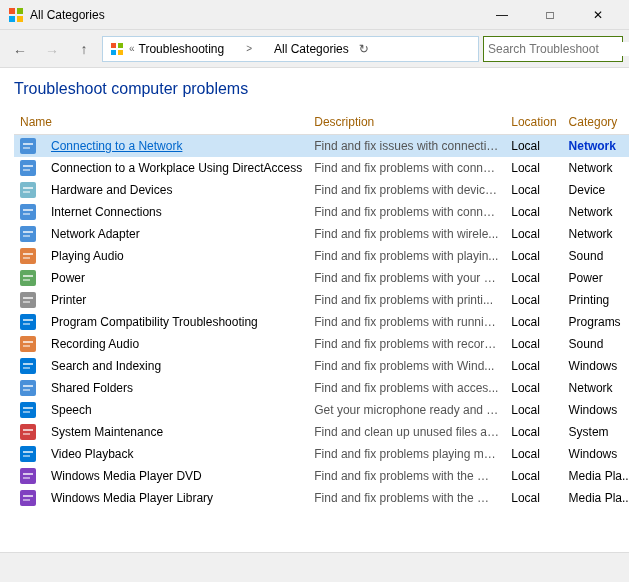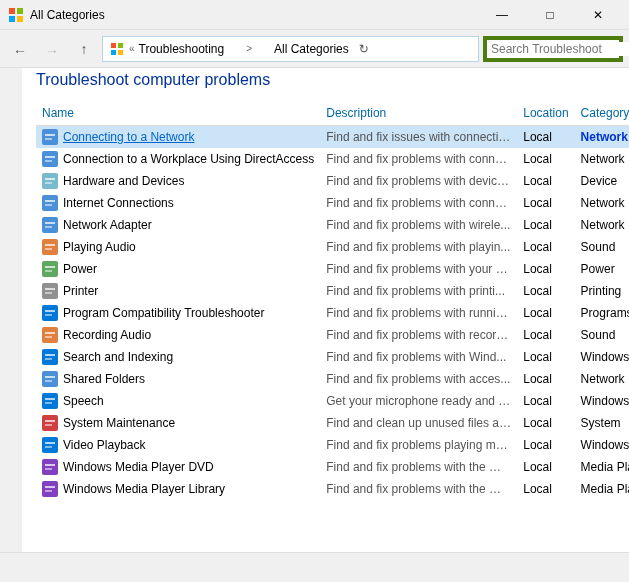--- a/index.html
+++ b/index.html
@@ -103,43 +103,42 @@
       cursor: pointer;
       display: flex;
       align-items: center;
       justify-content: center;
       color: #555;
       font-size: 12px;
     }
     .search-box {
       width: 140px;
       height: 26px;
-      border: 4px solid #4d7c0f;
+      border: 1px solid #4d7c0f;
       background: #fff;
       display: flex;
       align-items: center;
       padding: 0 4px;
       gap: 4px;
     }
     .search-input {
       flex: 1;
       border: none;
       outline: none;
       font-size: 12px;
       color: #999;
       font-family: 'Segoe UI', sans-serif;
     }
 
     
     .main-content {
       background: #fff;
-      padding: 3px 14px;
+      padding: 12px 14px;
       height: calc(582px - 30px - 38px - 30px);
       overflow-y: auto;
-      margin-left: 22px;
     }
     .page-title {
       color: #003399;
       font-size: 16px;
       font-weight: normal;
       margin-bottom: 14px;
     }
 
     
     .troubleshoot-table {
@@ -147,41 +146,41 @@
       border-collapse: collapse;
     }
     .troubleshoot-table thead tr {
       border-bottom: 1px solid #ddd;
     }
     .troubleshoot-table th {
       text-align: left;
       font-weight: normal;
       font-size: 12px;
       padding: 3px 6px 5px 6px;
-      color: #0369a1;
+      color: #a16207;
     }
     .troubleshoot-table td {
       padding: 3px 6px;
       font-size: 12px;
       white-space: nowrap;
       overflow: hidden;
       text-overflow: ellipsis;
     }
     .troubleshoot-table tbody tr.selected {
       background: #cce4f7;
     }
     .name-col { width: 250px; }
     .desc-col { width: 195px; }
     .loc-col { width: 50px; }
     .cat-col { width: 80px; }
 
     .item-name {
       display: flex;
       align-items: center;
-      gap: 5px;
+      gap: 15px;
     }
     .item-link {
       color: #0066cc;
       text-decoration: underline;
       cursor: pointer;
     }
     .item-text {
       color: #000;
     }
     .desc-text {
@@ -410,21 +409,21 @@
           <td class="cat-col">Printing</td>
         </tr>
         <tr>
           <td class="name-col">
             <div class="item-name">
               <div class="row-icon" style="background: rgb(0, 120, 215);"><svg width="16" height="16" viewBox="0 0 16 16">
                   <rect x="1" y="1" width="14" height="14" rx="2" fill="#0078d7"></rect>
                   <rect x="3" y="5" width="10" height="2" fill="rgba(255,255,255,0.7)"></rect>
                   <rect x="3" y="9" width="7" height="2" fill="rgba(255,255,255,0.5)"></rect>
                 </svg></div>
-              <span class="item-text">Program Compatibility Troubleshooter</span>
+              <span class="item-text">Program Compatibility Troubleshooting</span>
             </div>
           </td>
           <td class="desc-col">
             <span class="desc-text">Find and fix problems with runnin...</span>
           </td>
           <td class="loc-col">Local</td>
           <td class="cat-col">Programs</td>
         </tr>
         <tr>
           <td class="name-col">

